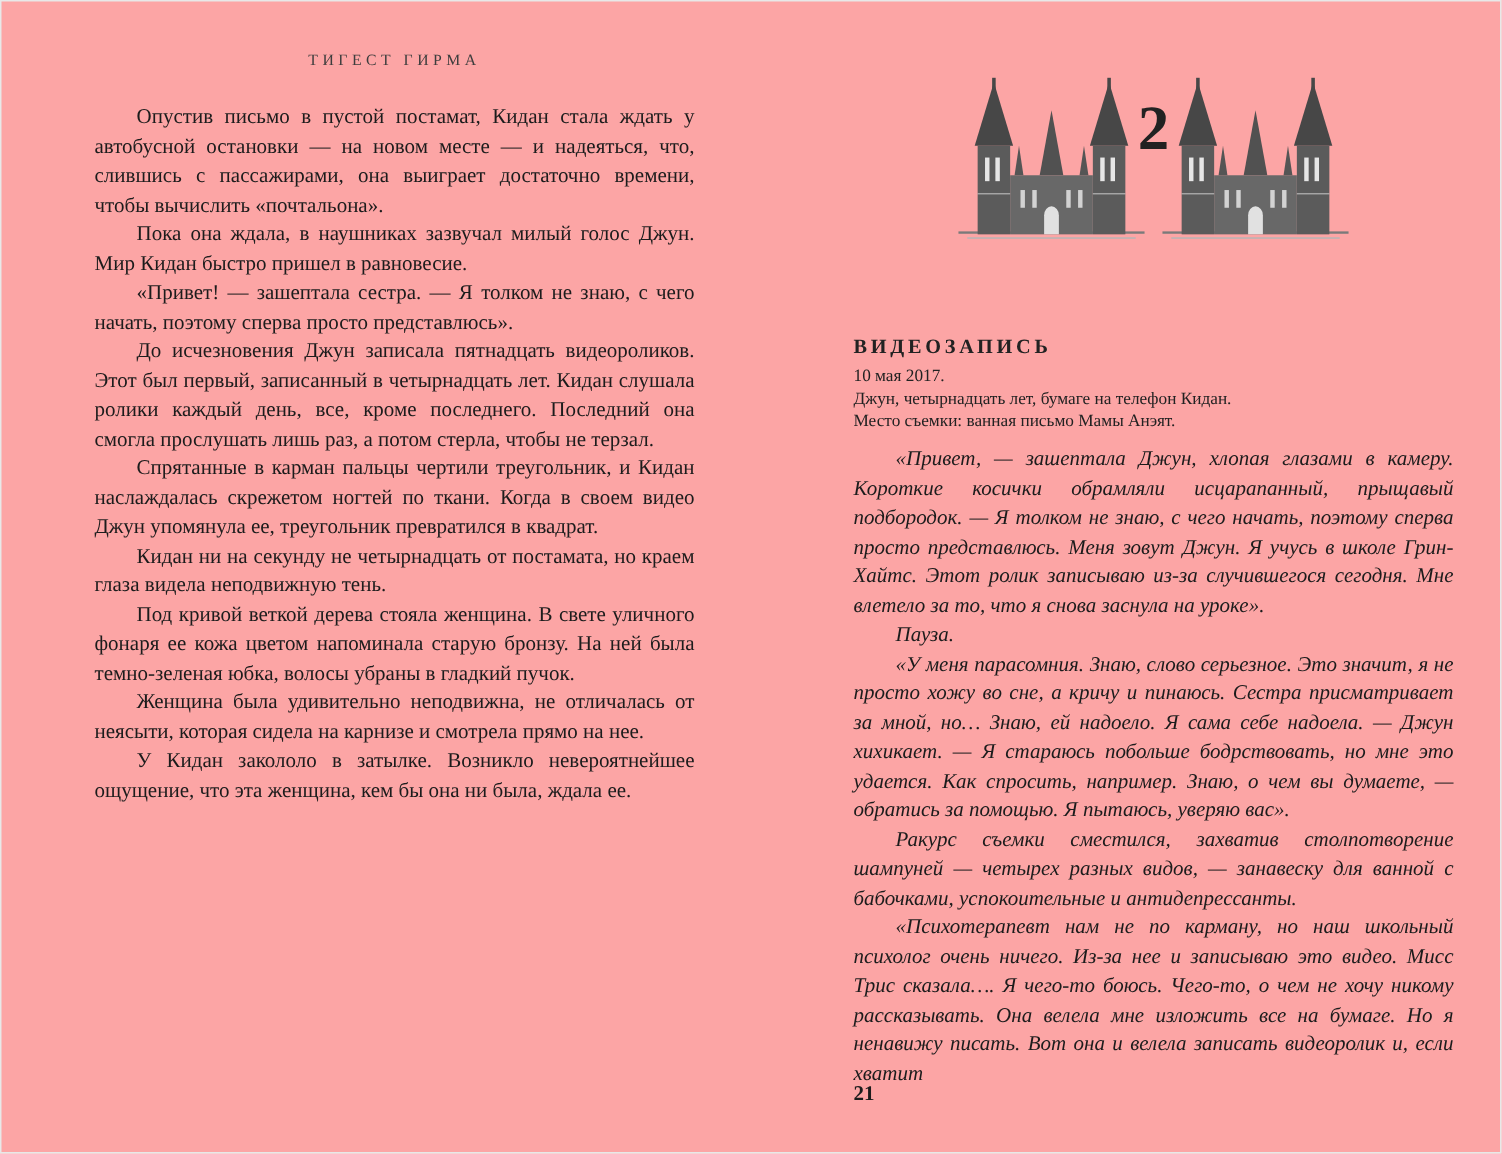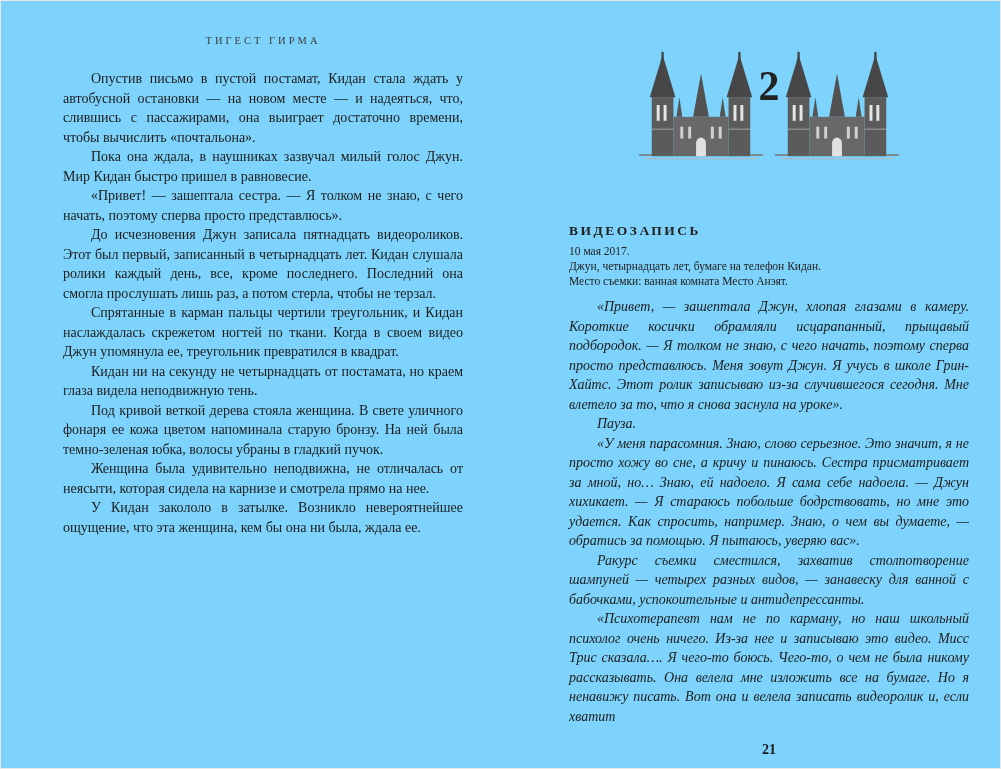--- a/index.html
+++ b/index.html
@@ -1,20 +1,20 @@
 <!DOCTYPE html>
 <html lang="ru"><head>
 <meta charset="utf-8">
 <style>
   html,body{margin:0;padding:0;background:#f4f4f4;}
   .spread{
     position:relative;
     width:1001px;height:769px;
     margin:0 auto;
-    background:#7dd3fc;
+    background:#fca5a5;
     border:1px solid #e8e8e8;
     box-sizing:border-box;
     font-family:"Liberation Serif","DejaVu Serif",serif;
     color:#1c1c1c;
     overflow:hidden;
   }
   .page{position:absolute;top:0;height:769px;}
   .page.left{left:62px;width:400px;}
   .page.right{left:568px;width:400px;}
 
@@ -71,22 +71,21 @@
     margin:0;
     font-style:italic;
     font-size:14px;
     line-height:19.5px;
     text-align:justify;
     text-indent:28px;
     hyphens:auto;
   }
   .page-number{
     position:absolute;
-    bottom:12px;left:0;right:0;
-    text-align:center;
+    bottom:32px;left:0;right:0;
     font-weight:bold;
     font-size:14px;
   }
   .svg-defs{position:absolute;width:0;height:0;overflow:hidden;}
 </style>
 </head>
 <body>
 
 <svg class="svg-defs" aria-hidden="true">
   <defs>
@@ -144,27 +143,27 @@
           <use href="#cath"></use>
         </svg>
       <div class="chapter-number">2</div>
     </div>
 
     <h2 class="section-title">ВИДЕОЗАПИСЬ</h2>
 
     <div class="meta">
       <div>10 мая 2017.</div>
       <div>Джун, четырнадцать лет, бумаге на телефон Кидан.</div>
-      <div>Место съемки: ванная комната Место Анэят.</div>
+      <div>Место съемки: ванная письмо Мамы Анэят.</div>
     </div>
 
     <div class="right-body">
       <p>«Привет, — зашептала Джун, хлопая глазами в камеру. Короткие косички обрамляли исцарапанный, прыщавый подбородок. — Я толком не знаю, с чего начать, поэтому сперва просто представлюсь. Меня зовут Джун. Я учусь в школе Грин-Хайтс. Этот ролик записываю из-за случившегося сегодня. Мне влетело за то, что я снова заснула на уроке».</p>
       <p>Пауза.</p>
       <p>«У меня парасомния. Знаю, слово серьезное. Это значит, я не просто хожу во сне, а кричу и пинаюсь. Сестра присматривает за мной, но… Знаю, ей надоело. Я сама себе надоела. — Джун хихикает. — Я стараюсь побольше бодрствовать, но мне это удается. Как спросить, например. Знаю, о чем вы думаете, — обратись за помощью. Я пытаюсь, уверяю вас».</p>
       <p>Ракурс съемки сместился, захватив столпотворение шампуней — четырех разных видов, — занавеску для ванной с бабочками, успокоительные и антидепрессанты.</p>
-      <p>«Психотерапевт нам не по карману, но наш школьный психолог очень ничего. Из-за нее и записываю это видео. Мисс Трис сказала…. Я чего-то боюсь. Чего-то, о чем не была никому рассказывать. Она велела мне изложить все на бумаге. Но я ненавижу писать. Вот она и велела записать видеоролик и, если хватит</p>
+      <p>«Психотерапевт нам не по карману, но наш школьный психолог очень ничего. Из-за нее и записываю это видео. Мисс Трис сказала…. Я чего-то боюсь. Чего-то, о чем не хочу никому рассказывать. Она велела мне изложить все на бумаге. Но я ненавижу писать. Вот она и велела записать видеоролик и, если хватит</p>
     </div>
 
     <div class="page-number">21</div>
   </div>
 
 </div>
 
 </body></html>

